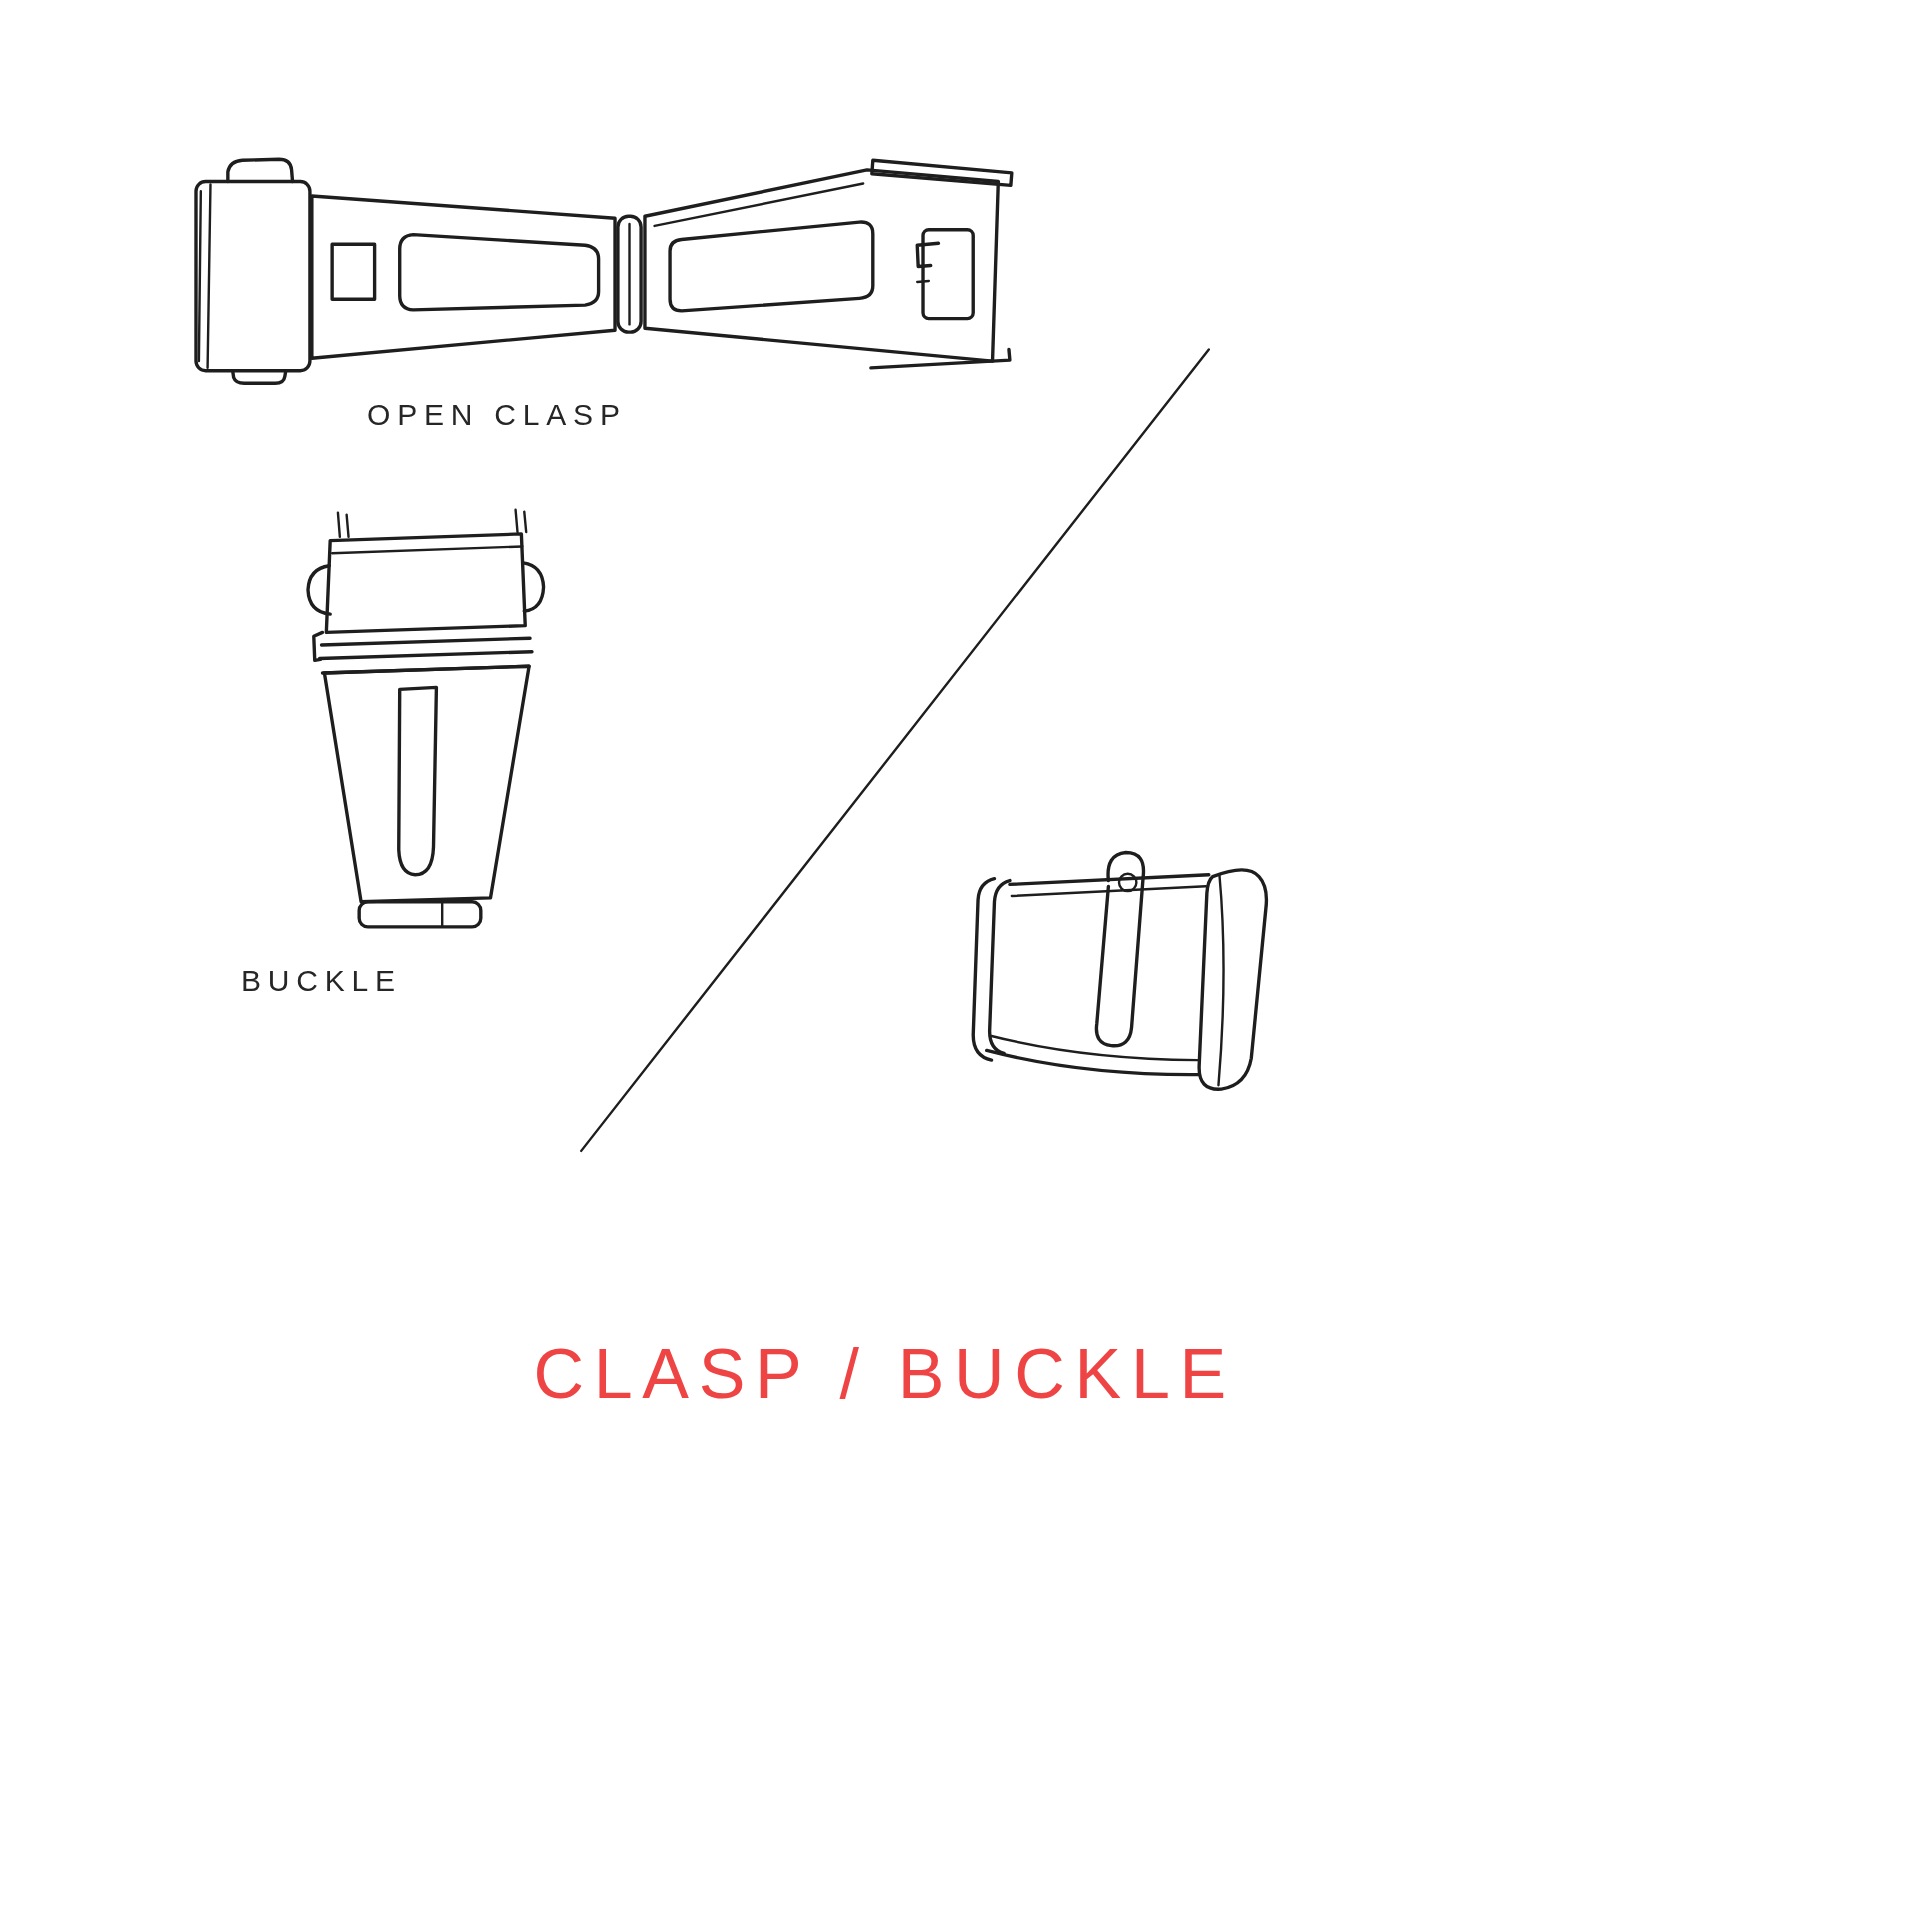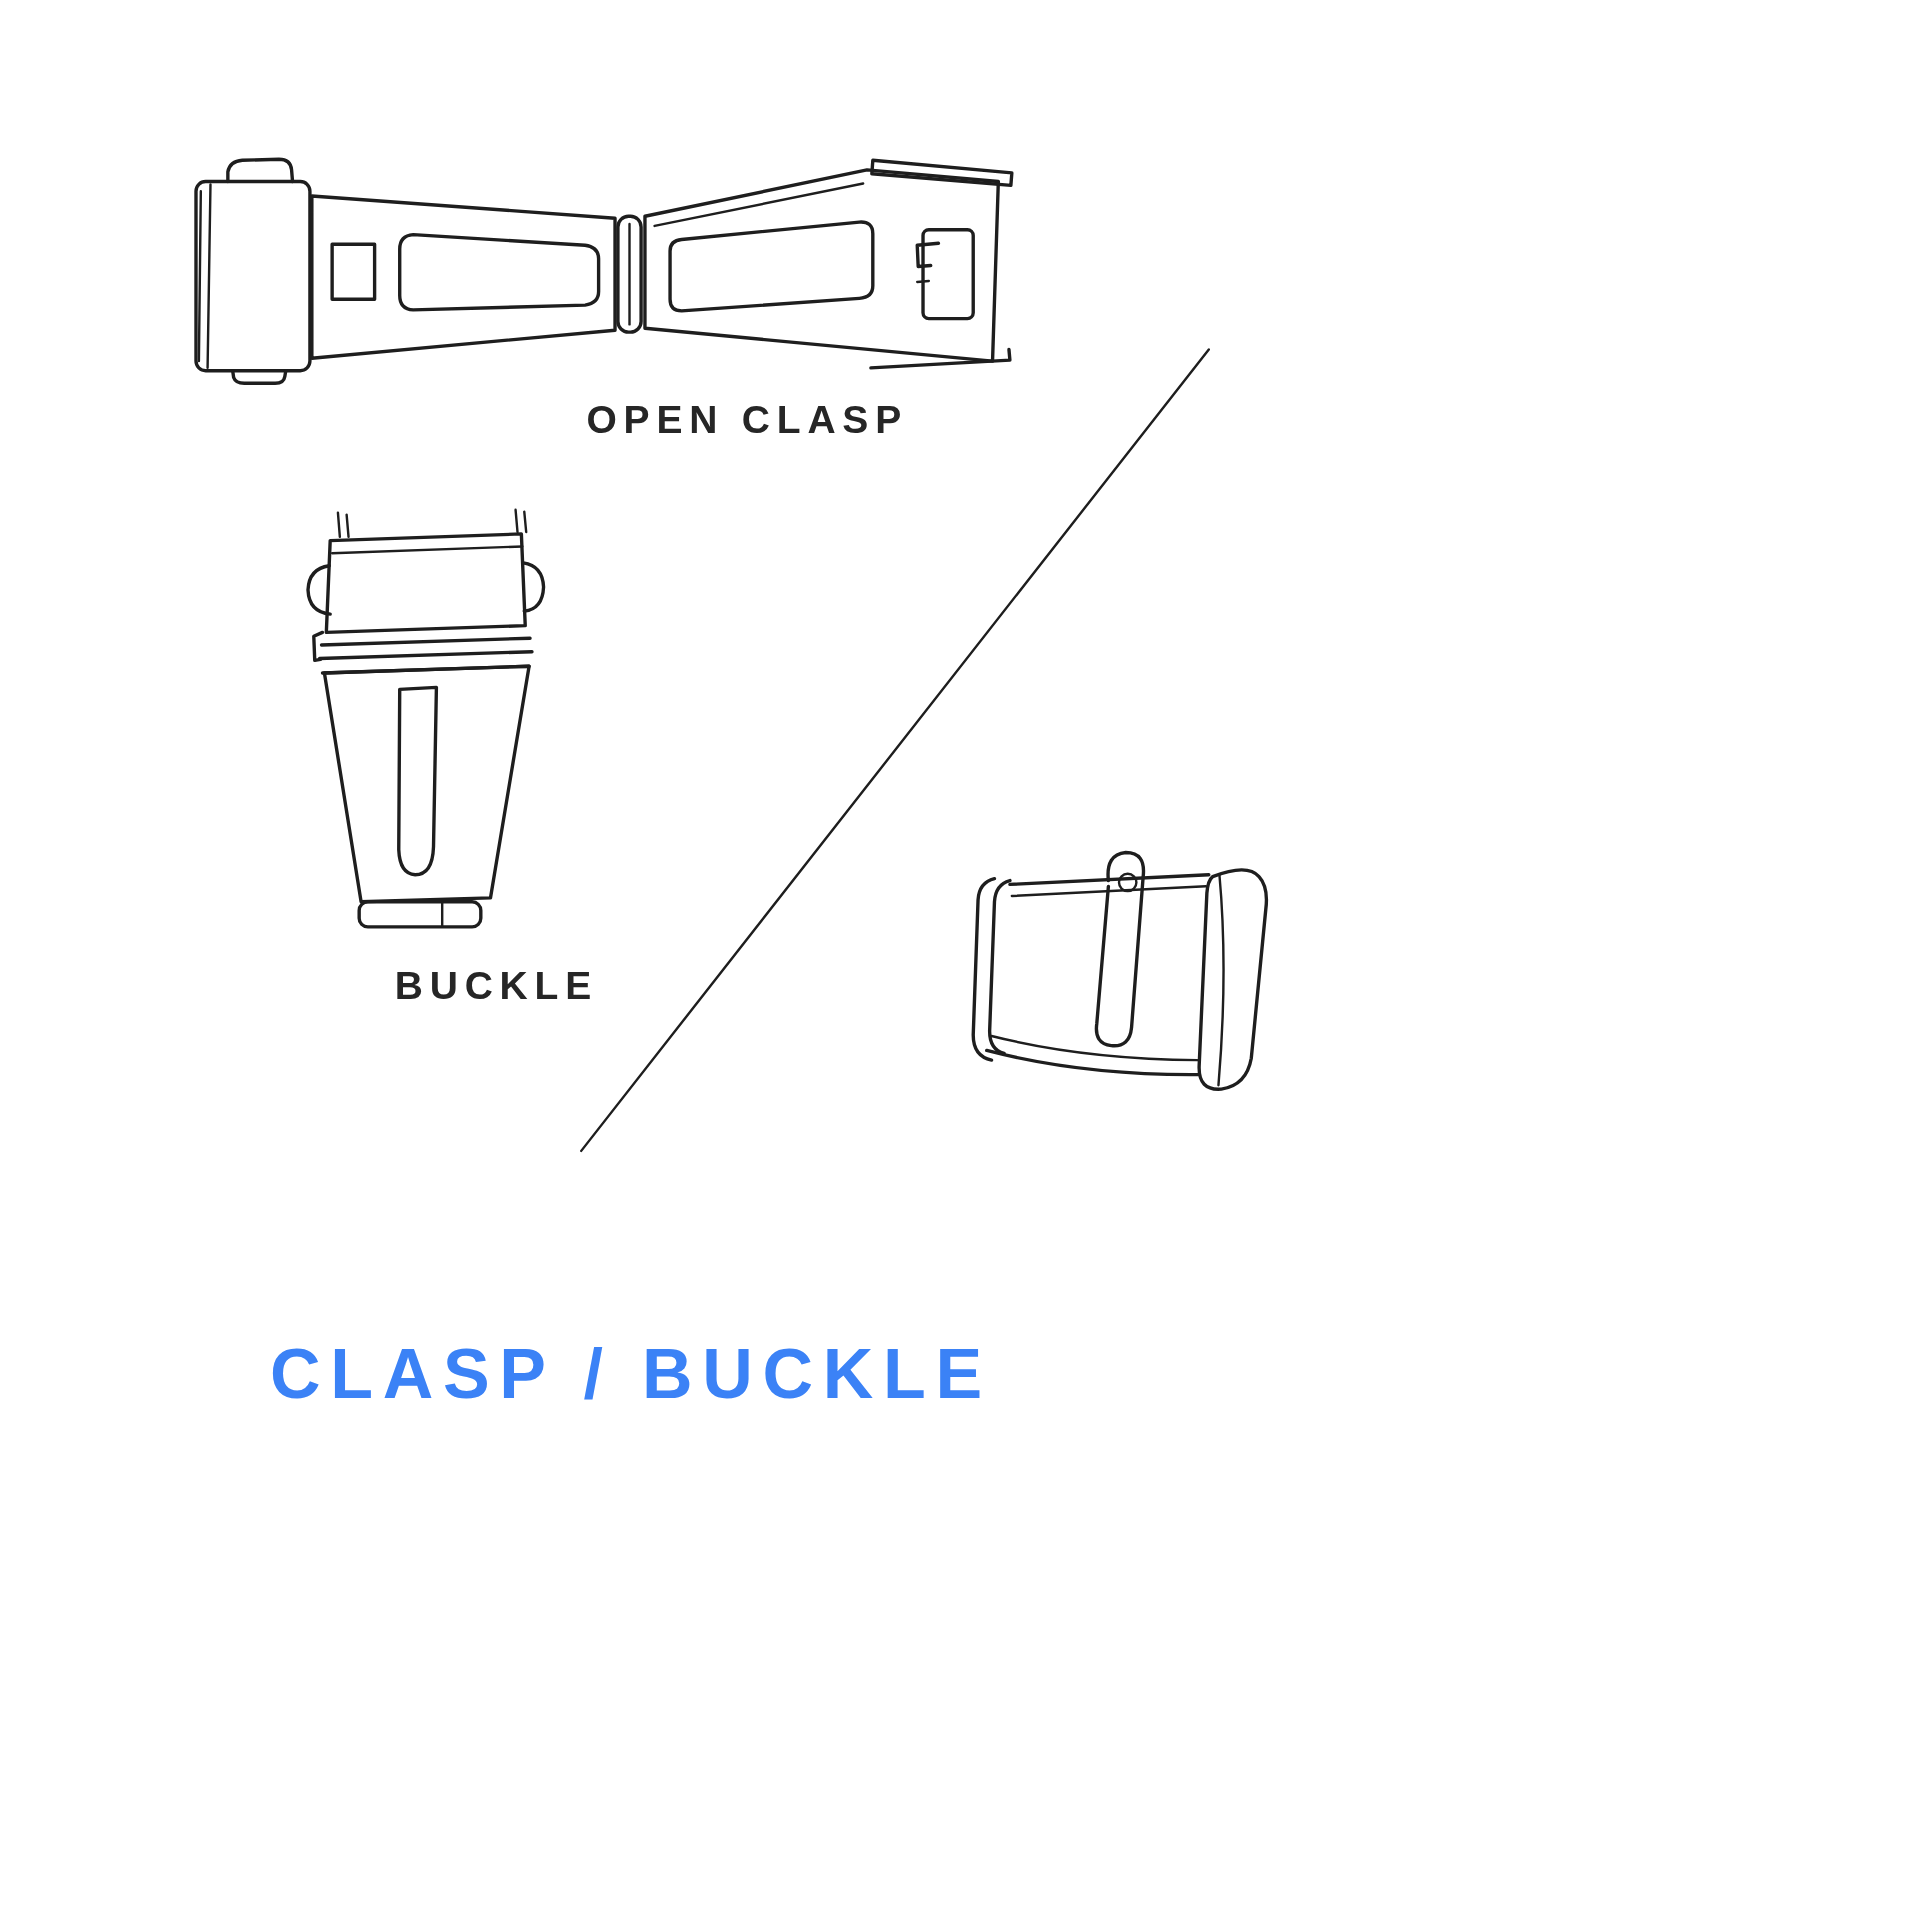--- a/index.html
+++ b/index.html
@@ -24,45 +24,45 @@
     stroke: #1e1e1e;
     stroke-width: 3.5;
     stroke-linecap: round;
     stroke-linejoin: round;
   }
   .art .thin {
     stroke-width: 2.5;
   }
   .label {
     position: absolute;
-    text-align: right;
+    text-align: left;
     color: #262626;
-    font-weight: 700;
-    font-size: 39px;
+    font-weight: 400;
+    font-size: 30px;
     letter-spacing: 6.8px;
     white-space: nowrap;
   }
   .label-open {
     left: 367px;
     top: 398px;
     width: 541px;
   }
   .label-closed {
     left: 241px;
     top: 964px;
     width: 357px;
   }
   .diagram-title {
     position: absolute;
     left: 270px;
     top: 1334px;
     width: 966px;
-    text-align: left;
-    color: #3b82f6;
-    font-weight: 700;
+    text-align: right;
+    color: #ef4444;
+    font-weight: 400;
     font-size: 70px;
     letter-spacing: 9.7px;
     white-space: nowrap;
   }
 </style>
 </head>
 <body>
 
 <div class="canvas">
 

